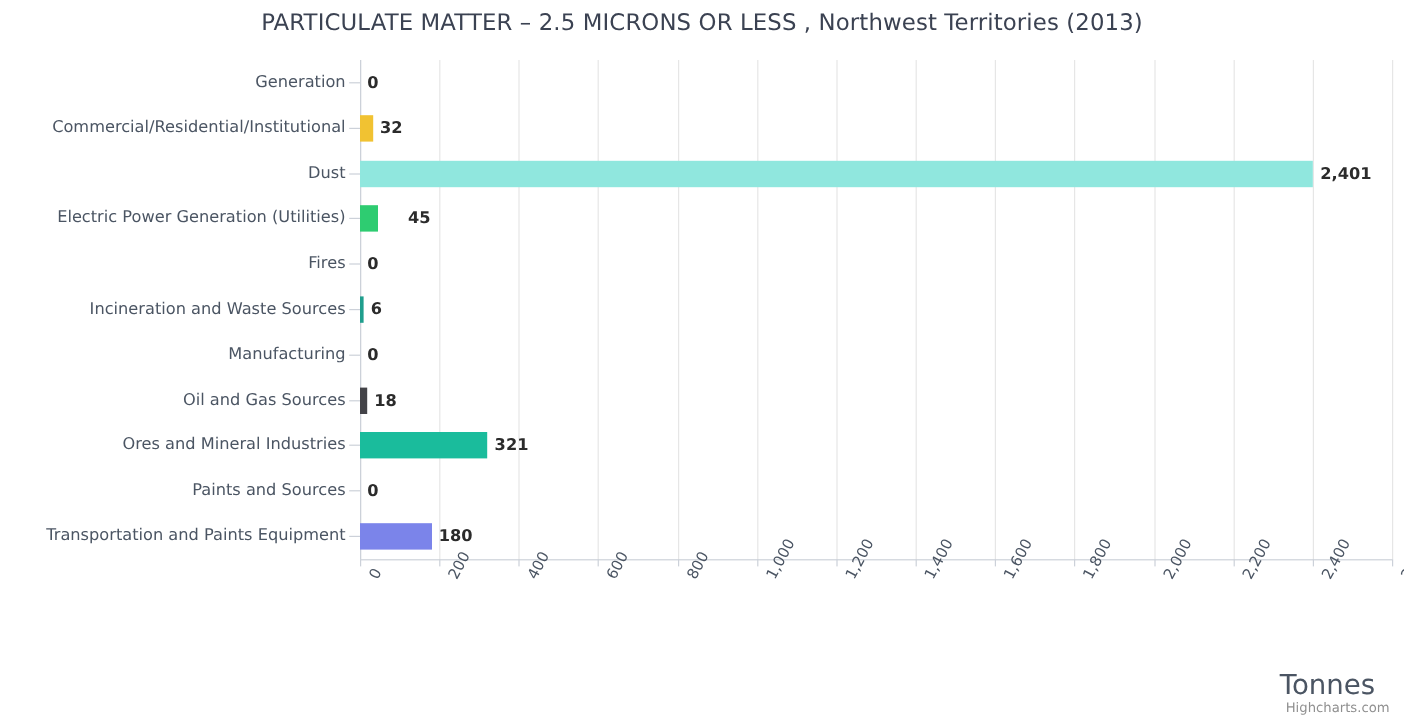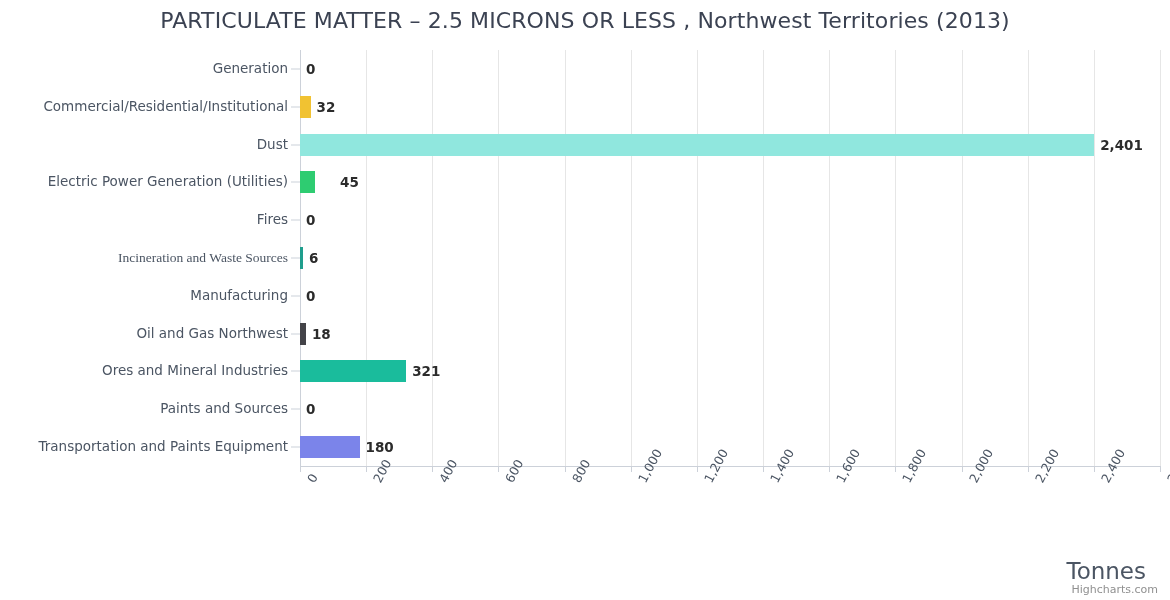--- a/index.html
+++ b/index.html
@@ -23,21 +23,21 @@
     height: 600px;
   }
 
   
   .chart-title {
     position: absolute;
     left: 0;
     top: 8px;
     width: 1170px;
     text-align: center;
-    font-size: 22px;
+    font-size: 19px;
     font-weight: normal;
     color: #3b4252;
     letter-spacing: 0.1px;
     white-space: nowrap;
   }
 
   
   
   .plot-area {
     position: absolute;
@@ -187,29 +187,29 @@
       </div>
       <div class="cat-row">
         <div class="label" style="top: 182.364px;">Electric Power Generation (Utilities)</div>
         <div class="tick" style="top: 182.364px;"></div>
       </div>
       <div class="cat-row">
         <div class="label" style="top: 220.182px;">Fires</div>
         <div class="tick" style="top: 220.182px;"></div>
       </div>
       <div class="cat-row">
-        <div class="label" style="top: 258px; font-family: Liberation Serif, serif;">Incineration and Waste Sources</div>
+        <div class="label" style="top: 258px;">Incineration and Waste Sources</div>
         <div class="tick" style="top: 258px;"></div>
       </div>
       <div class="cat-row">
         <div class="label" style="top: 295.818px;">Manufacturing</div>
         <div class="tick" style="top: 295.818px;"></div>
       </div>
       <div class="cat-row">
-        <div class="label" style="top: 333.636px;">Oil and Gas Northwest</div>
+        <div class="label" style="top: 333.636px;">Oil and Gas Sources</div>
         <div class="tick" style="top: 333.636px;"></div>
       </div>
       <div class="cat-row">
         <div class="label" style="top: 371.455px;">Ores and Mineral Industries</div>
         <div class="tick" style="top: 371.455px;"></div>
       </div>
       <div class="cat-row">
         <div class="label" style="top: 409.273px;">Paints and Sources</div>
         <div class="tick" style="top: 409.273px;"></div>
       </div>

